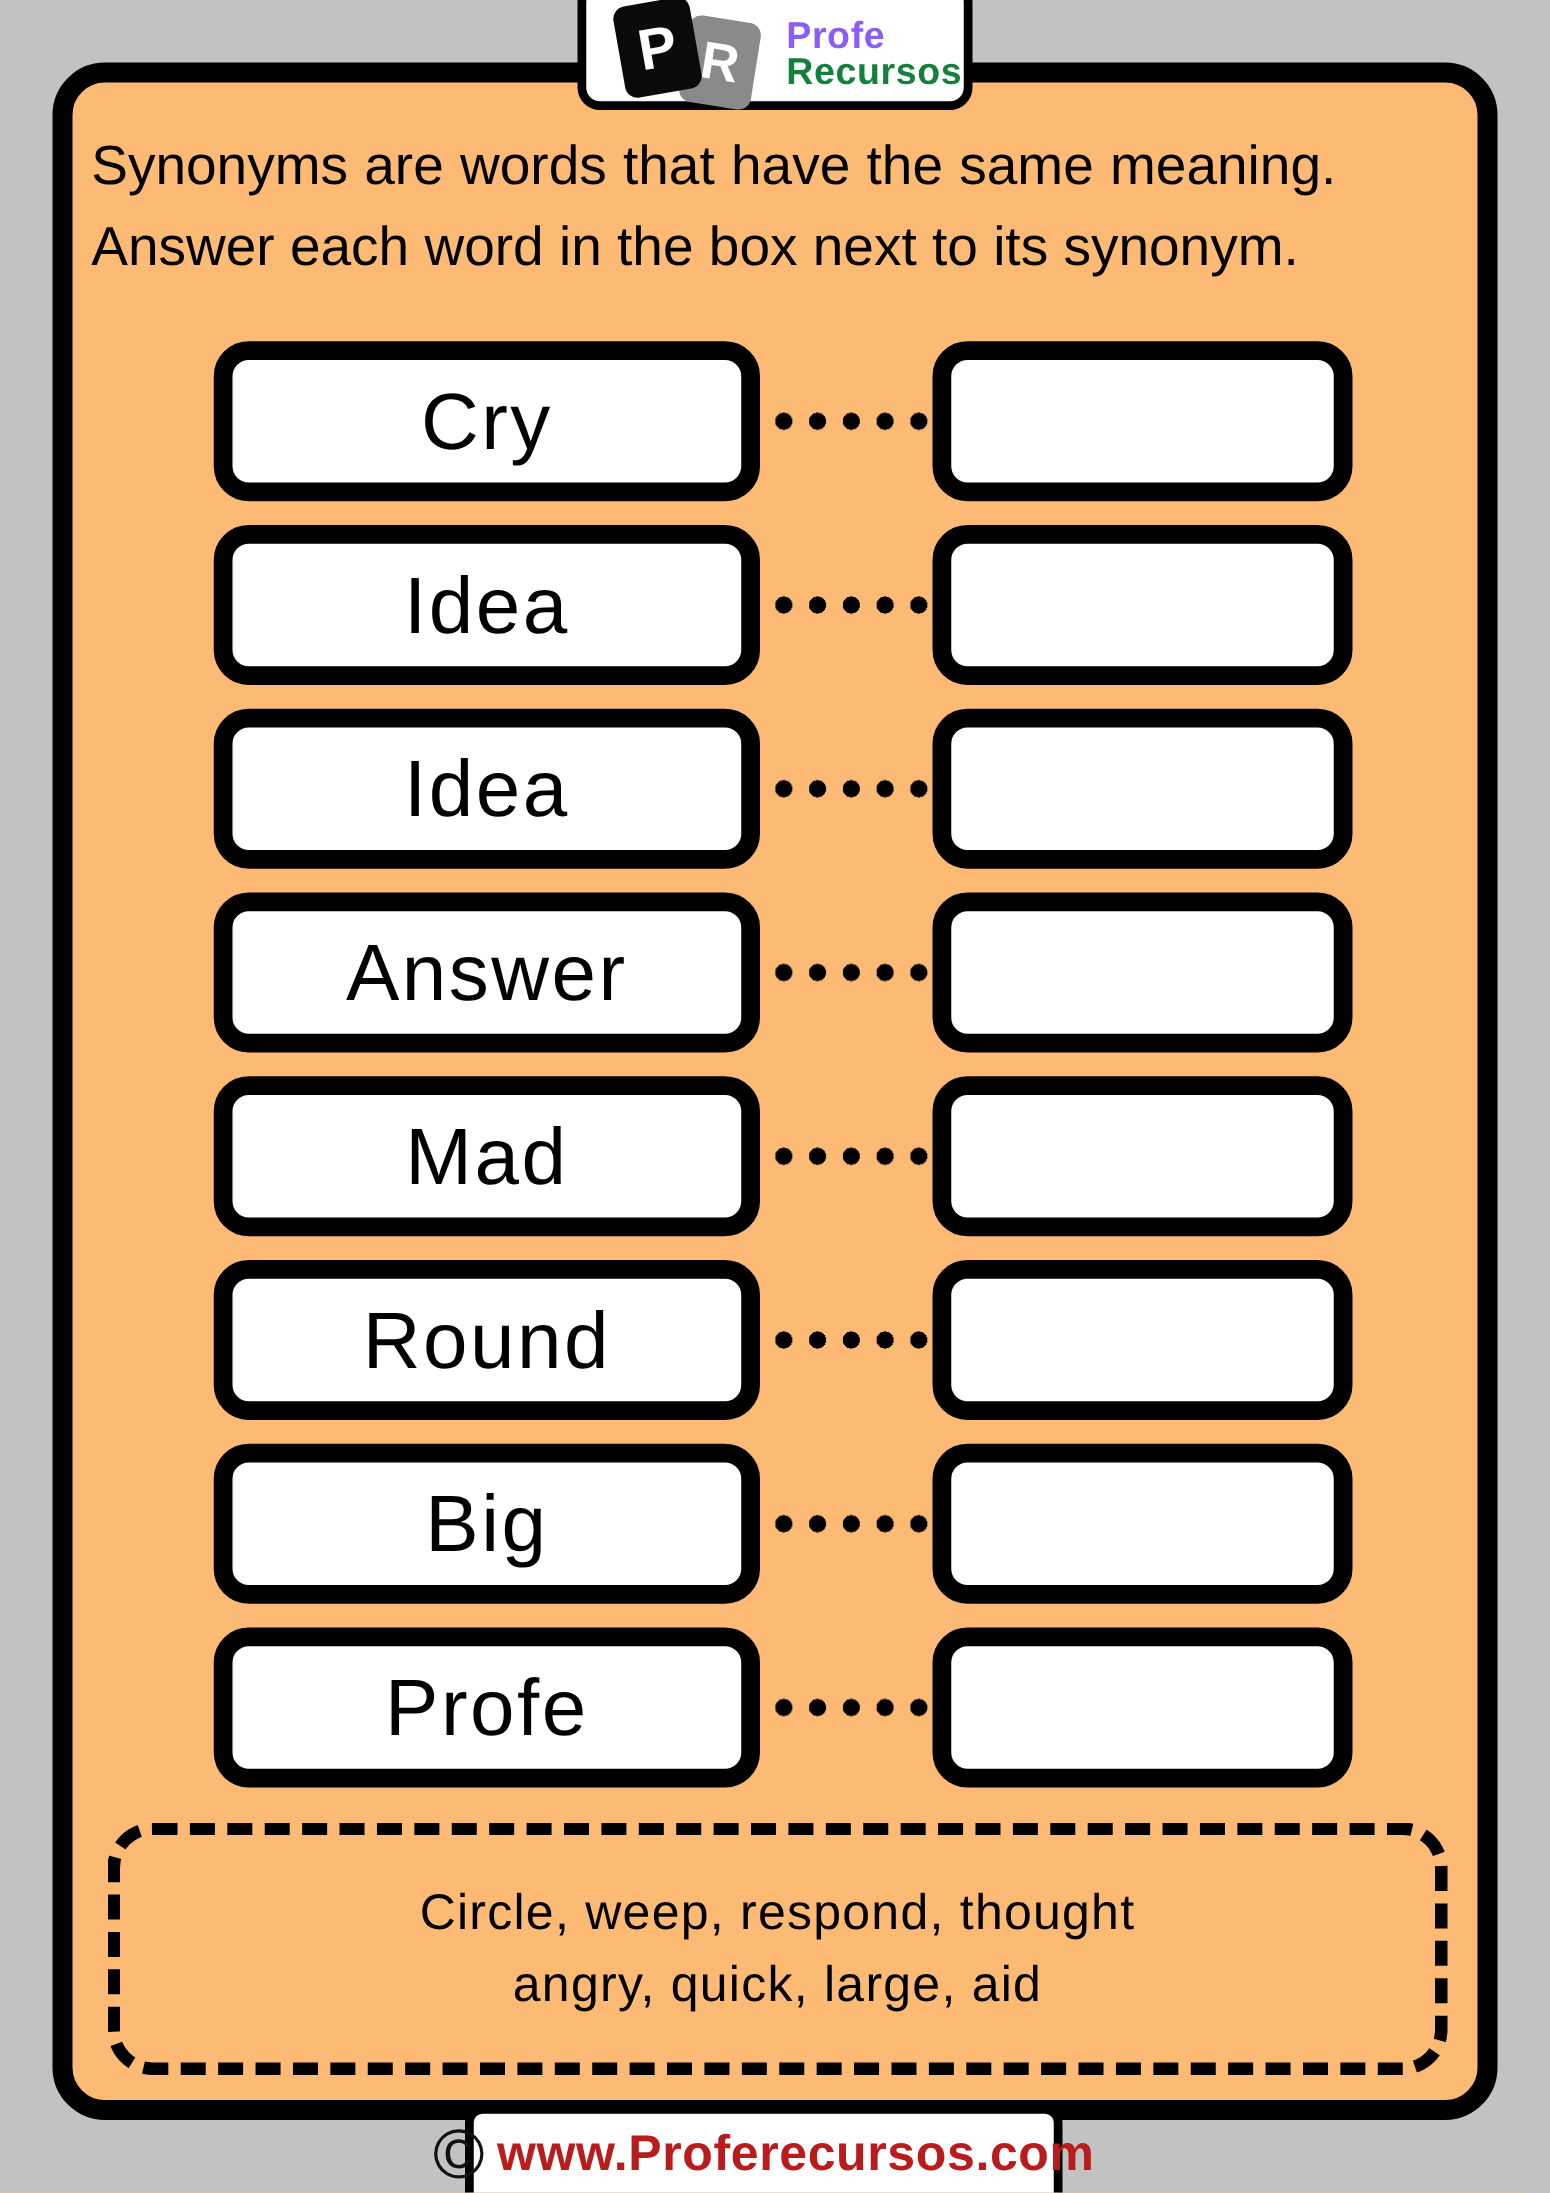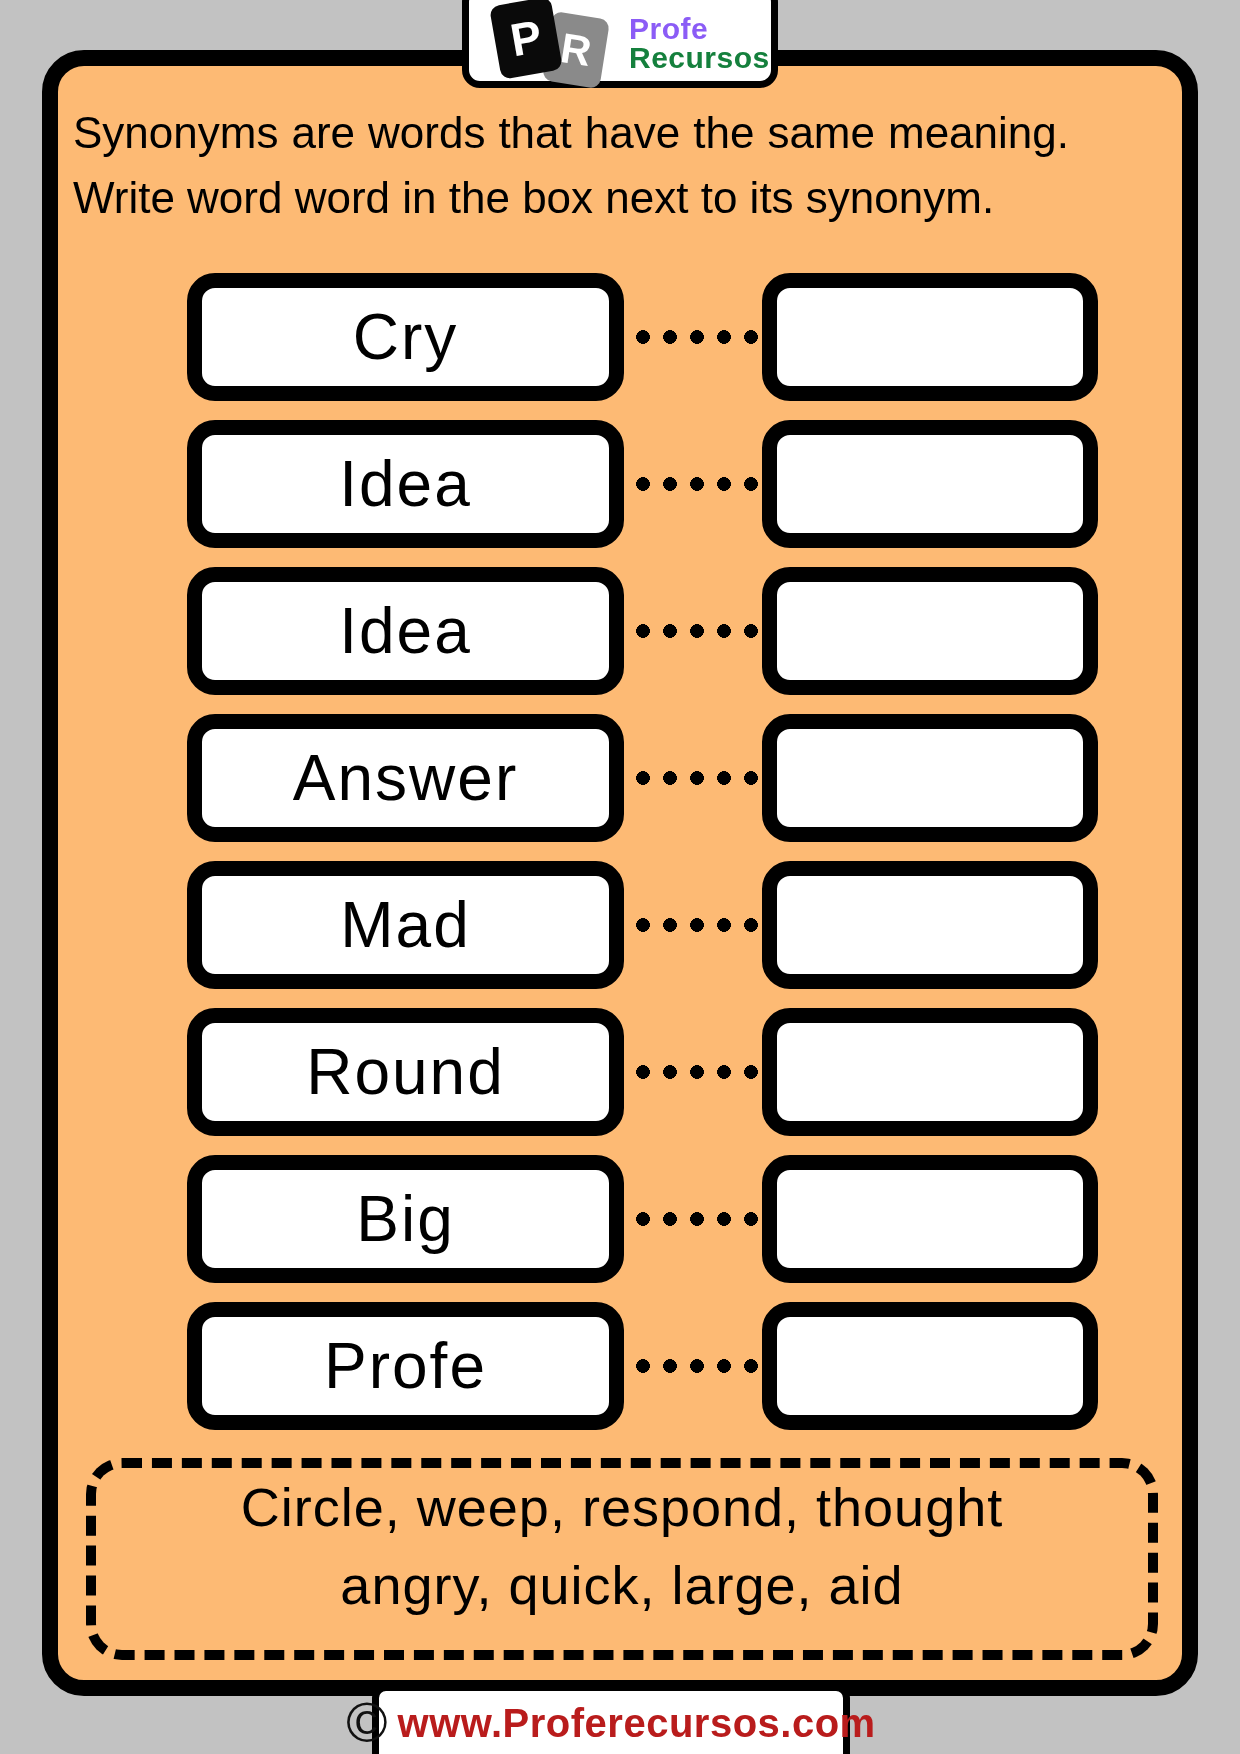--- a/index.html
+++ b/index.html
@@ -80,21 +80,21 @@
     line-height:1.48;
     white-space:nowrap;
   }
   .instructions .just {
     white-space:normal;
     text-align:justify;
     text-align-last:justify;
   }
 
   
-  .row { position:absolute; left:16px; width:100%; height:128px; }
+  .row { position:absolute; left:0; width:100%; height:128px; }
   .word-box {
     position:absolute;
     left:113px; top:0;
     width:437px; height:128px;
     border:15px solid #000;
     border-radius:28px;
     background:#fff;
     display:flex; align-items:center; justify-content:center;
     font-size:64px;
     letter-spacing:2px;
@@ -117,22 +117,22 @@
   }
 
   
   .word-bank {
     position:absolute;
     left:28px; top:1392px;
     width:1072px; height:202px;
     border:10px dashed #000;
     border-radius:36px;
     display:flex; flex-direction:column;
-    align-items:center; 
-    font-size:54px;
+    align-items:center; justify-content:center;
+    font-size:40px;
     line-height:1.45;
     letter-spacing:1px;
     text-align:center;
   }
 
   
   .footer-plate {
     position:absolute;
     left:372px; top:1684px;
     width:478px; height:92px;
@@ -156,21 +156,21 @@
     color:#b91c1c;
   }
 </style>
 </head>
 <body>
 
 <div class="sheet">
 
   <div class="instructions">
     <div class="just">Synonyms are words that have the same meaning.</div>
-    <div>Write word word in the box next to its synonym.</div>
+    <div>Answer each word in the box next to its synonym.</div>
   </div>
 
   <div class="row" style="top:207px">
     <div class="word-box">
         <span>Cry</span>
       </div>
     <div class="dots"></div>
     <div class="answer-box"></div>
   </div>
 

